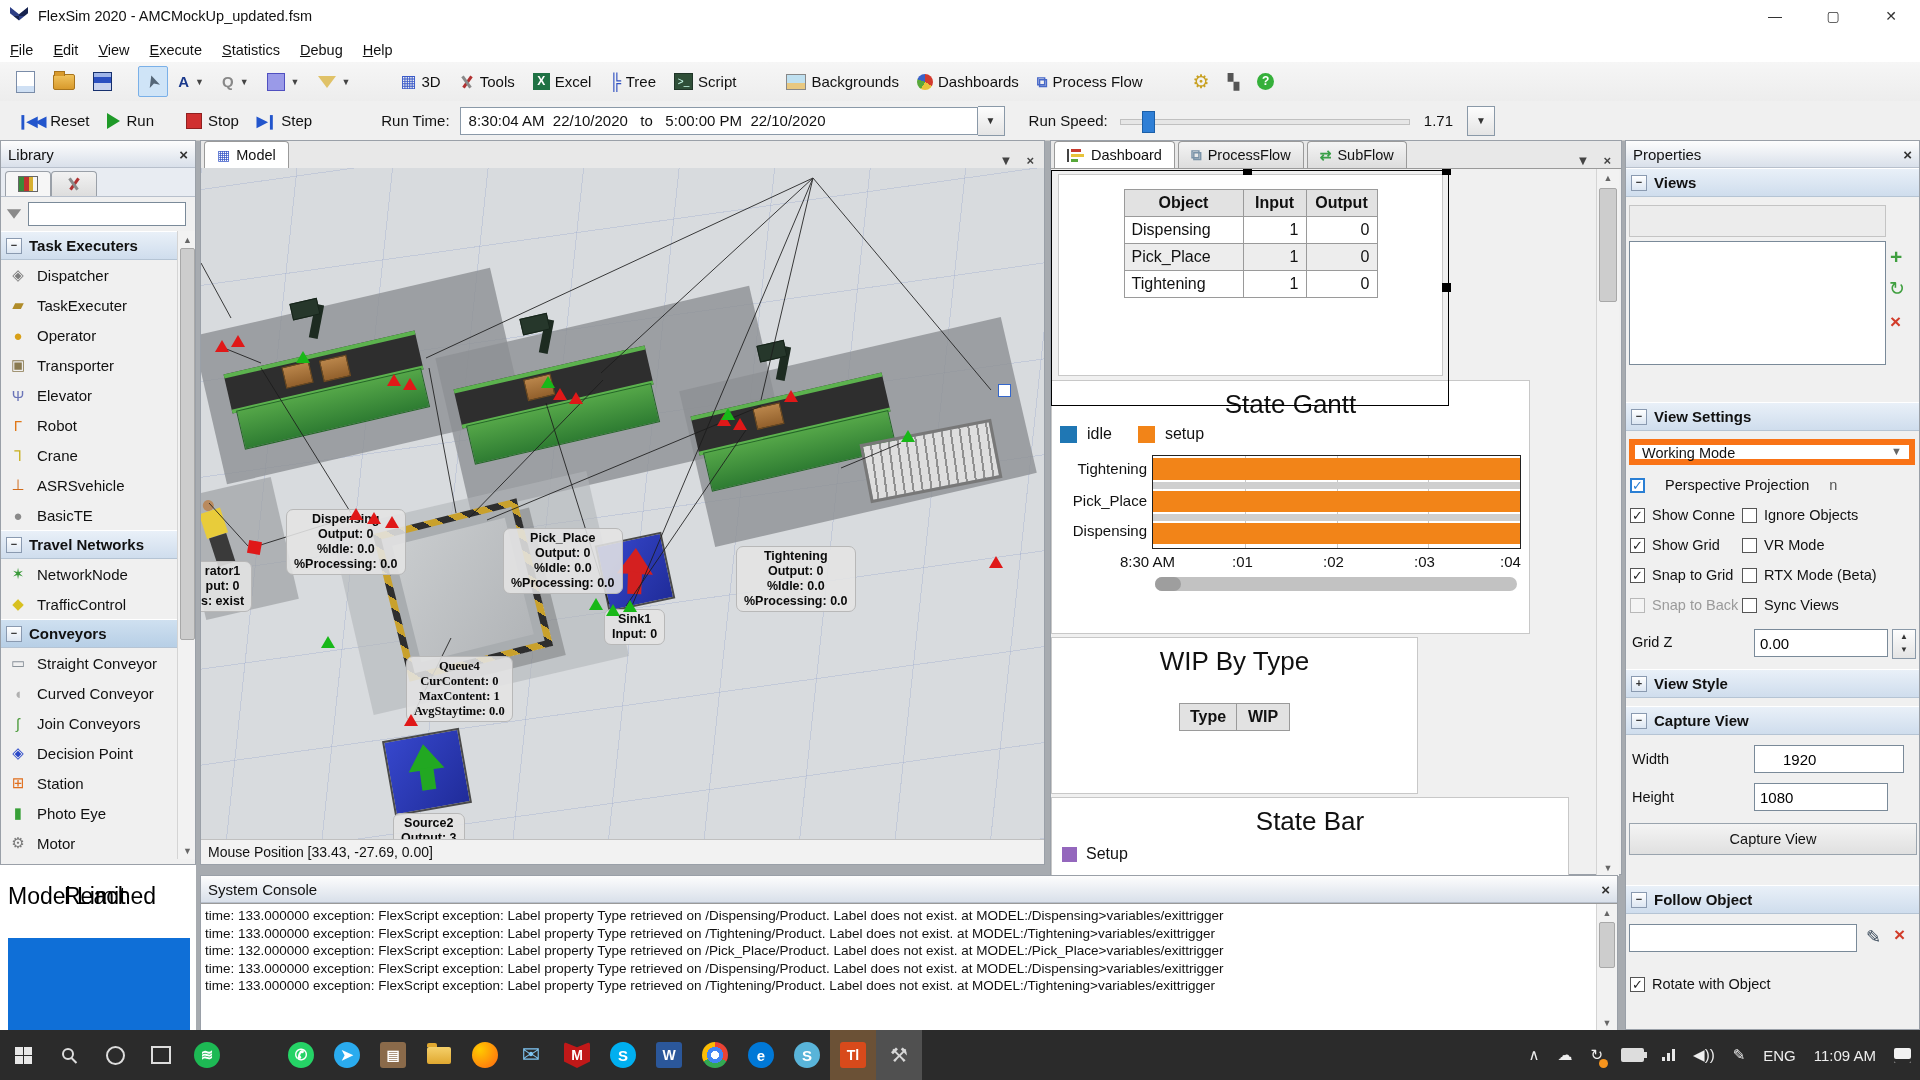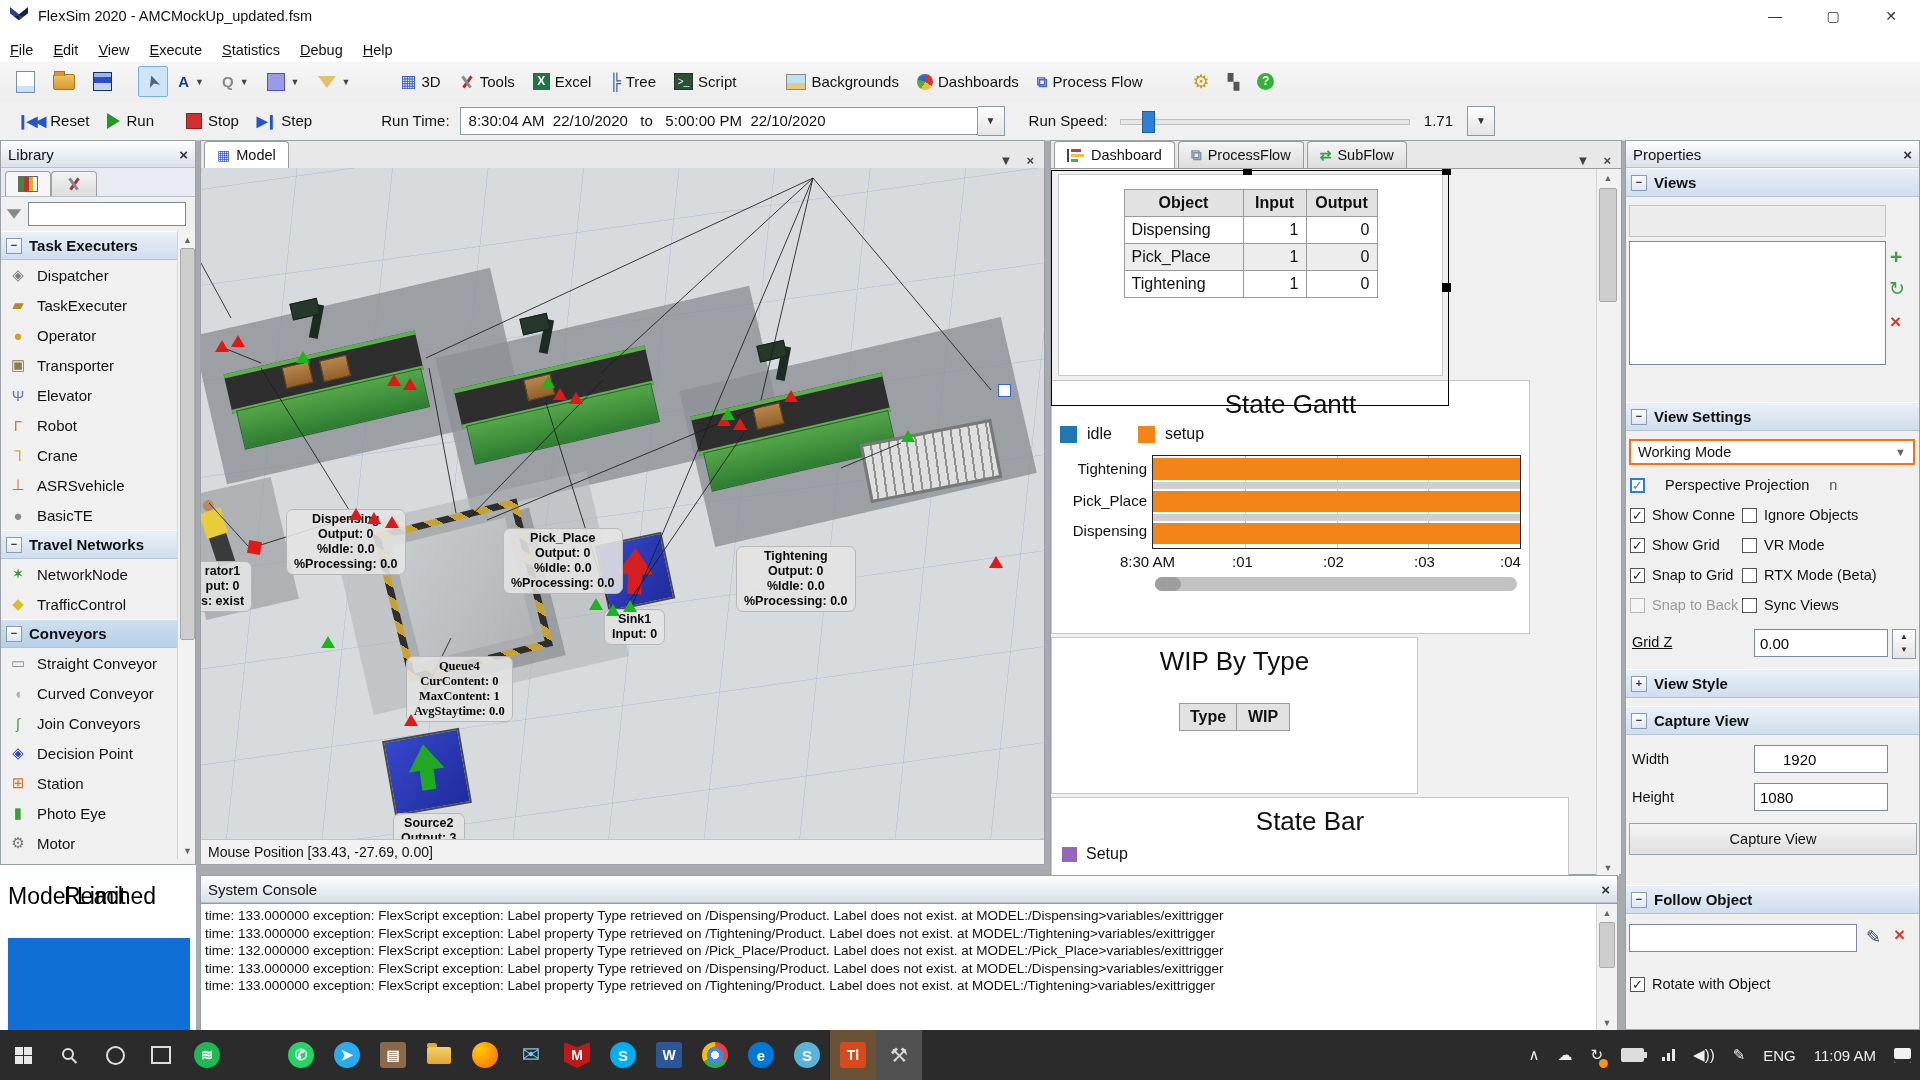--- a/index.html
+++ b/index.html
@@ -719,21 +719,21 @@
     <div style="position:absolute;left:3px;top:44px;width:255px;height:122px;background:#fff;border:1px solid #7a8a99;"></div>
     <div style="position:absolute;left:264px;top:48px;font-size:21px;font-weight:bold;color:#3f9f3f;">+</div>
     <div style="position:absolute;left:263px;top:80px;font-size:19px;color:#3f9f3f;">↻</div>
     <div style="position:absolute;left:264px;top:114px;font-size:19px;font-weight:bold;color:#d23c2a;">×</div>
   </div>
   <div class="sech">
     <span class="boxpm">−</span>
     <span>View Settings</span>
   </div>
   <div style="position:relative;height:238px;font-size:14.5px;">
-    <div style="position:absolute;left:3px;top:8px;width:286px;height:26px;background:#fff;border:2px solid #f97316;display:flex;align-items:center;padding:0 7px;box-sizing:border-box;">
+    <div style="position:absolute;left:3px;top:8px;width:286px;height:26px;background:#fff;border:6px solid #f97316;display:flex;align-items:flex-start;padding:0 7px;box-sizing:border-box;">
       <span>Working Mode</span>
       <span style="margin-left:auto;color:#666;font-size:11px;">▼</span>
     </div>
     <div style="position:absolute;left:4px;top:46px;display:flex;gap:20px;align-items:center;">
       <span class="cb checked focus"></span>
       <span>Perspective Projection</span>
       <span style="color:#555">n</span>
     </div>
     <div style="position:absolute;left:4px;top:76px;display:flex;gap:7px;align-items:center;">
       <span class="cb checked"></span>
@@ -760,36 +760,36 @@
       <span>RTX Mode (Beta)</span>
     </div>
     <div style="position:absolute;left:4px;top:166px;display:flex;gap:7px;align-items:center;color:#9a9a9a;">
       <span class="cb dis"></span>
       <span>Snap to Back</span>
     </div>
     <div style="position:absolute;left:116px;top:166px;display:flex;gap:7px;align-items:center;color:#111;">
       <span class="cb"></span>
       <span>Sync Views</span>
     </div>
-    <div style="position:absolute;left:6px;top:203px;text-decoration:underline;">Grid Z</div>
+    <div style="position:absolute;left:6px;top:203px;">Grid Z</div>
     <input class="inp" style="position: absolute; left: 128px; top: 198px; width: 134px; height: 28px;" value="0.00">
     <div style="position:absolute;left:266px;top:198px;width:22px;height:28px;border:1px solid #8a99a8;background:linear-gradient(#fdfdfd,#e4e4e4);font-size:8px;text-align:center;line-height:13px;color:#333;">▲<br>▼</div>
   </div>
   <div class="sech">
     <span class="boxpm">+</span>
     <span>View Style</span>
   </div>
   <div style="height:8px;"></div>
   <div class="sech">
     <span class="boxpm">−</span>
     <span>Capture View</span>
   </div>
   <div style="position:relative;height:150px;font-size:14.5px;">
     <div style="position:absolute;left:6px;top:16px;">Width</div>
-    <input class="inp" style="position: absolute; left: 128px; top: 10px; width: 134px; height: 28px; padding-left: 28px;" value="1920">
+    <input class="inp" style="position: absolute; left: 128px; top: 10px; width: 150px; height: 28px; padding-left: 28px;" value="1920">
     <div style="position:absolute;left:6px;top:54px;">Height</div>
     <input class="inp" style="position: absolute; left: 128px; top: 48px; width: 134px; height: 28px;" value="1080">
     <div style="position:absolute;left:3px;top:88px;width:286px;height:30px;background:linear-gradient(#f4f4f4,#e0e0e0);border:1px solid #9aa4ae;display:flex;align-items:center;justify-content:center;">
       <span>Capture View</span>
     </div>
   </div>
   <div class="sech">
     <span class="boxpm">−</span>
     <span>Follow Object</span>
   </div>

